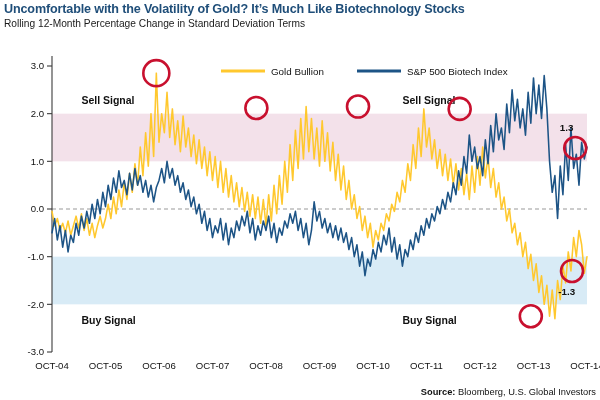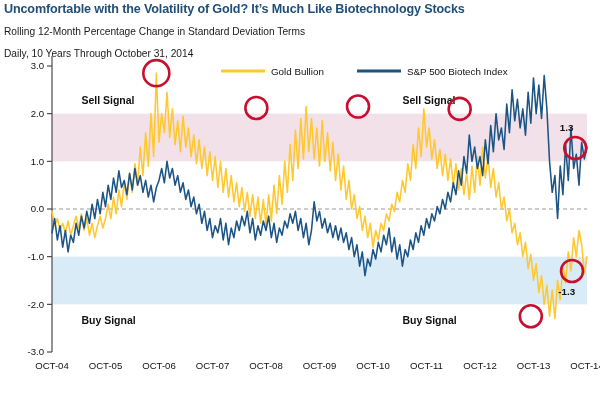--- a/index.html
+++ b/index.html
@@ -34,21 +34,20 @@
     letter-spacing: -0.15px;
     line-height: 15px;
     white-space: nowrap;
   }
   .chart-subtitle {
     font-size: 10.2px;
     font-weight: normal;
     color: #1a1a1a;
     line-height: 13.5px;
     white-space: nowrap;
-    margin-top: 8px;
   }
 
   
   .plot-wrap {
     position: absolute;
     left: 9px;
     top: 0;
     width: 600px;
     height: 400px;
   }
@@ -132,21 +131,20 @@
   .source b { font-weight: bold; }
 </style>
 </head>
 <body>
 
 <div id="root">
 
   <div class="header">
     <div class="chart-title">Uncomfortable with the Volatility of Gold? It’s Much Like Biotechnology Stocks</div>
     <div class="chart-subtitle">Rolling 12-Month Percentage Change in Standard Deviation Terms</div>
-    <div class="chart-subtitle">Daily, 10 Years Through October 31, 2014</div>
   </div>
 
   <div class="plot-wrap">
     <svg class="chart" id="chart-svg" width="600" height="400">
         <rect x="43" y="113.66666666666666" width="535" height="47.666666666666686" fill="#F3E1EA"></rect>
         <rect x="43" y="256.6666666666667" width="535" height="47.66666666666663" fill="#D8EBF6"></rect>
         <line x1="43" y1="209" x2="578" y2="209" class="zero-line"></line>
         <line x1="43" y1="56" x2="43" y2="352" class="axis-line"></line>
         <line x1="38" y1="66" x2="43" y2="66" class="tick-mark"></line>
         <text x="35" y="69.4" text-anchor="end" class="tick-label">3.0</text>
@@ -188,14 +186,17 @@
         <circle cx="566.23" cy="147.98666666666665" r="11" class="marker-circle"></circle>
         <circle cx="521.8249999999999" cy="316.25" r="11" class="marker-circle"></circle>
         <circle cx="563.0200000000001" cy="270.9666666666667" r="11" class="marker-circle"></circle>
         <line x1="212" y1="71" x2="256" y2="71" class="legend-swatch-gold"></line>
         <text x="262" y="74.6" text-anchor="start" class="legend-label">Gold Bullion</text>
         <line x1="348" y1="71" x2="392" y2="71" class="legend-swatch-blue"></line>
         <text x="398" y="74.6" text-anchor="start" class="legend-label">S&amp;P 500 Biotech Index</text>
       </svg>
   </div>
 
+  <div class="source">
+    <b>Source:</b><span> Bloomberg, U.S. Global Investors</span>
+  </div>
 
 </div>
 
 </body></html>

